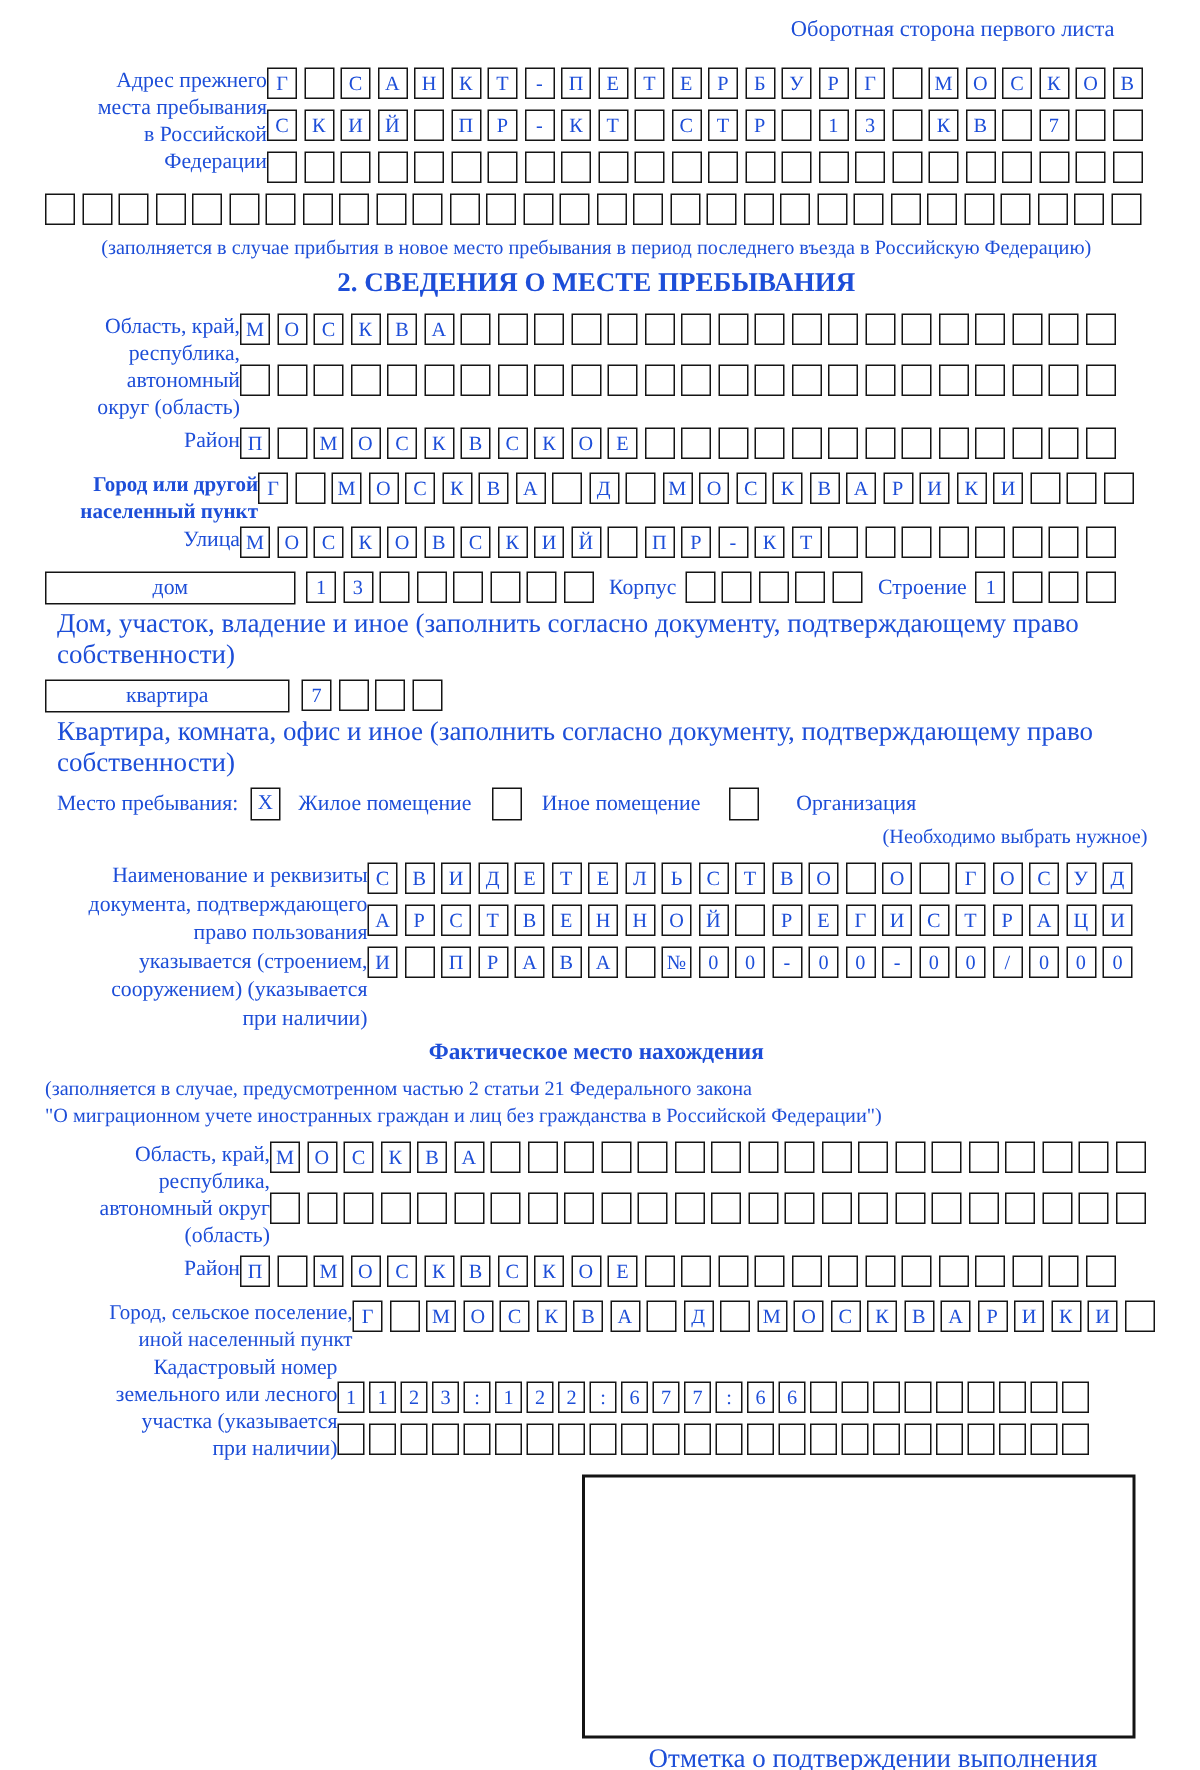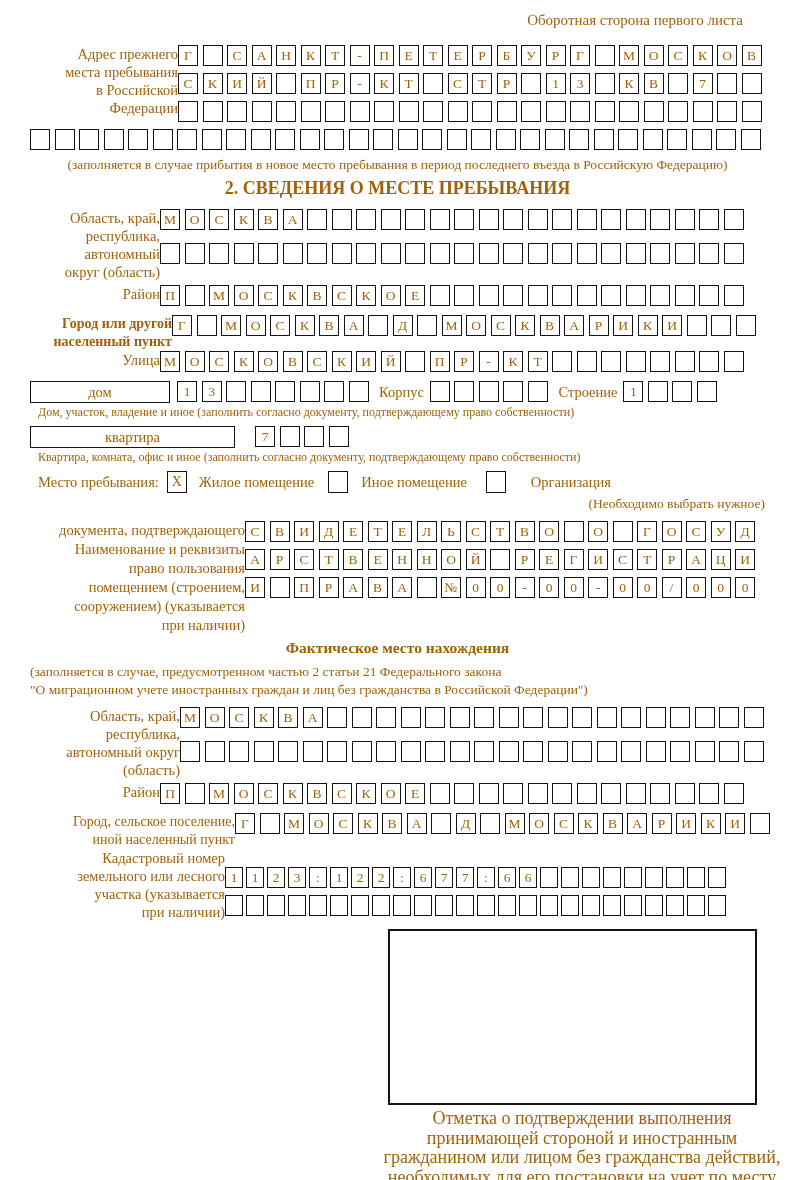--- a/index.html
+++ b/index.html
@@ -1,18 +1,18 @@
 <!DOCTYPE html>
 <html><head>
 <meta charset="utf-8">
 <style>
   html,body{margin:0;padding:0;background:#fff;}
   .page{
     position:relative;width:800px;height:1180px;box-sizing:border-box;
-    background:#fff;color:#a16207;overflow:hidden;
+    background:#fff;color:#1d4ed8;overflow:hidden;
     font-family:"Liberation Serif","DejaVu Serif",serif;
     padding:12px 35px 0 30px;
   }
   .hdr{text-align:right;font-size:15px;padding-right:22px;margin-bottom:16px;}
   .field{display:flex;align-items:flex-start;}
   .flabel{font-size:14.5px;line-height:18px;box-sizing:border-box;padding-left:8px;flex:0 0 148px;text-align:right;}
   .flabel div{white-space:nowrap;}
   .w130{flex-basis:130px;}
   .w142{flex-basis:142px;}
   .w150{flex-basis:150px;}
@@ -22,24 +22,24 @@
   .rows{display:flex;flex-direction:column;}
   .cells-row{display:flex;margin-bottom:7px;}
   .cells-row.gap13{margin-bottom:13px;}
   .cell{
     box-sizing:border-box;width:20px;height:21px;border:1.5px solid #141414;
     margin-right:4.5px;display:flex;align-items:center;justify-content:center;
     font-size:13.5px;line-height:1;flex:0 0 auto;background:#fff;
   }
   .tight .cell{width:18px;margin-right:3px;}
   .labelbox{box-sizing:border-box;border:1.5px solid #141414;height:22px;display:flex;align-items:center;justify-content:center;font-size:14.5px;background:#fff;}
-  .house-box{width:140px;margin-right:7px;}
-  .apt-box{width:205px;margin-right:20px;}
+  .house-box{width:167px;margin-right:7px;}
+  .apt-box{width:163px;margin-right:8px;}
   .inline-label{font-size:14.5px;line-height:22px;margin:0 6px;white-space:nowrap;}
-  .small-cap{font-size:12px;padding-left:8px;margin:1px 0 6px;}
+  .small-cap{font-size:18px;padding-left:8px;margin:1px 0 6px;}
   .center-cap{text-align:center;font-size:13.5px;margin:2px 0 5px;}
   .sec-title{text-align:center;font-weight:bold;font-size:18px;margin:2px 0 10px;}
   .fact-title{text-align:center;font-weight:bold;font-size:15.5px;margin:4px 0 6px;}
   .fact-cap{text-align:left;font-size:13.5px;line-height:18px;margin-bottom:8px;}
   .place-line{font-size:14.5px;padding-left:8px;display:flex;align-items:center;margin-bottom:3px;}
   .checkbox{
     box-sizing:border-box;display:inline-flex;width:20px;height:22px;border:1.5px solid #141414;
     align-items:center;justify-content:center;font-size:14px;background:#fff;flex:0 0 auto;
   }
   .cb1{margin-left:8px;margin-right:12px;}
@@ -385,24 +385,24 @@
     <span>Жилое помещение</span>
     <span class="checkbox cb2"></span>
     <span>Иное помещение</span>
     <span class="checkbox cb3"></span>
     <span>Организация</span>
   </div>
   <div class="hint">(Необходимо выбрать нужное)</div>
 
   <div class="field mb2">
     <div class="flabel w215" style="line-height:19px;">
+        <div>Наименование и реквизиты</div>
         <div>документа, подтверждающего</div>
-        <div>Наименование и реквизиты</div>
         <div>право пользования</div>
-        <div>помещением (строением,</div>
+        <div>указывается (строением,</div>
         <div>сооружением) (указывается</div>
         <div>при наличии)</div>
       </div>
     <div class="rows">
       <div class="cells-row">
           <span class="cell">С</span>
           <span class="cell">В</span>
           <span class="cell">И</span>
           <span class="cell">Д</span>
           <span class="cell">Е</span>

